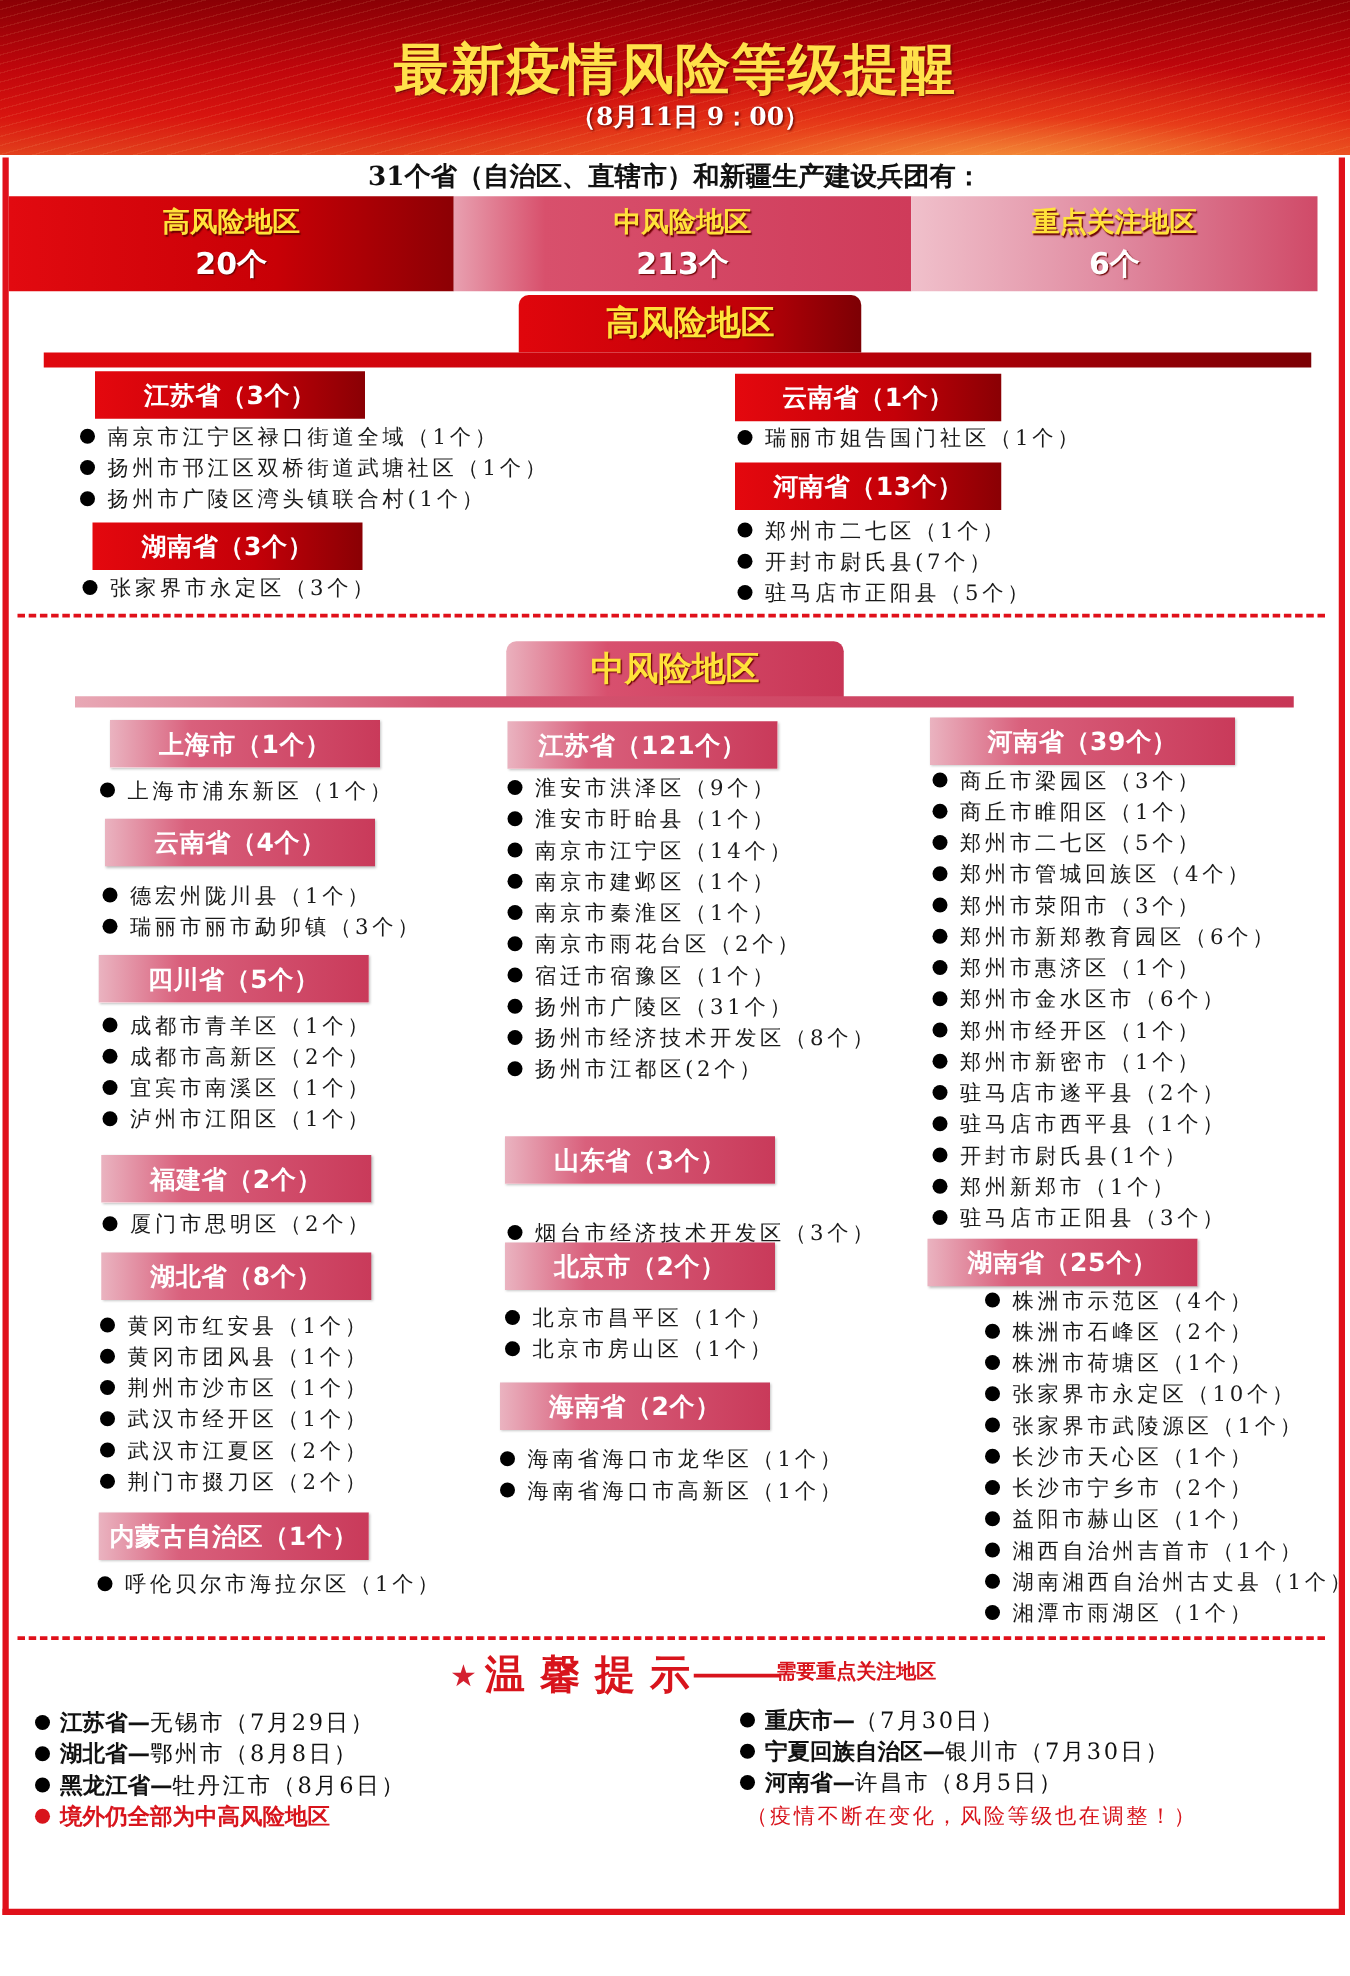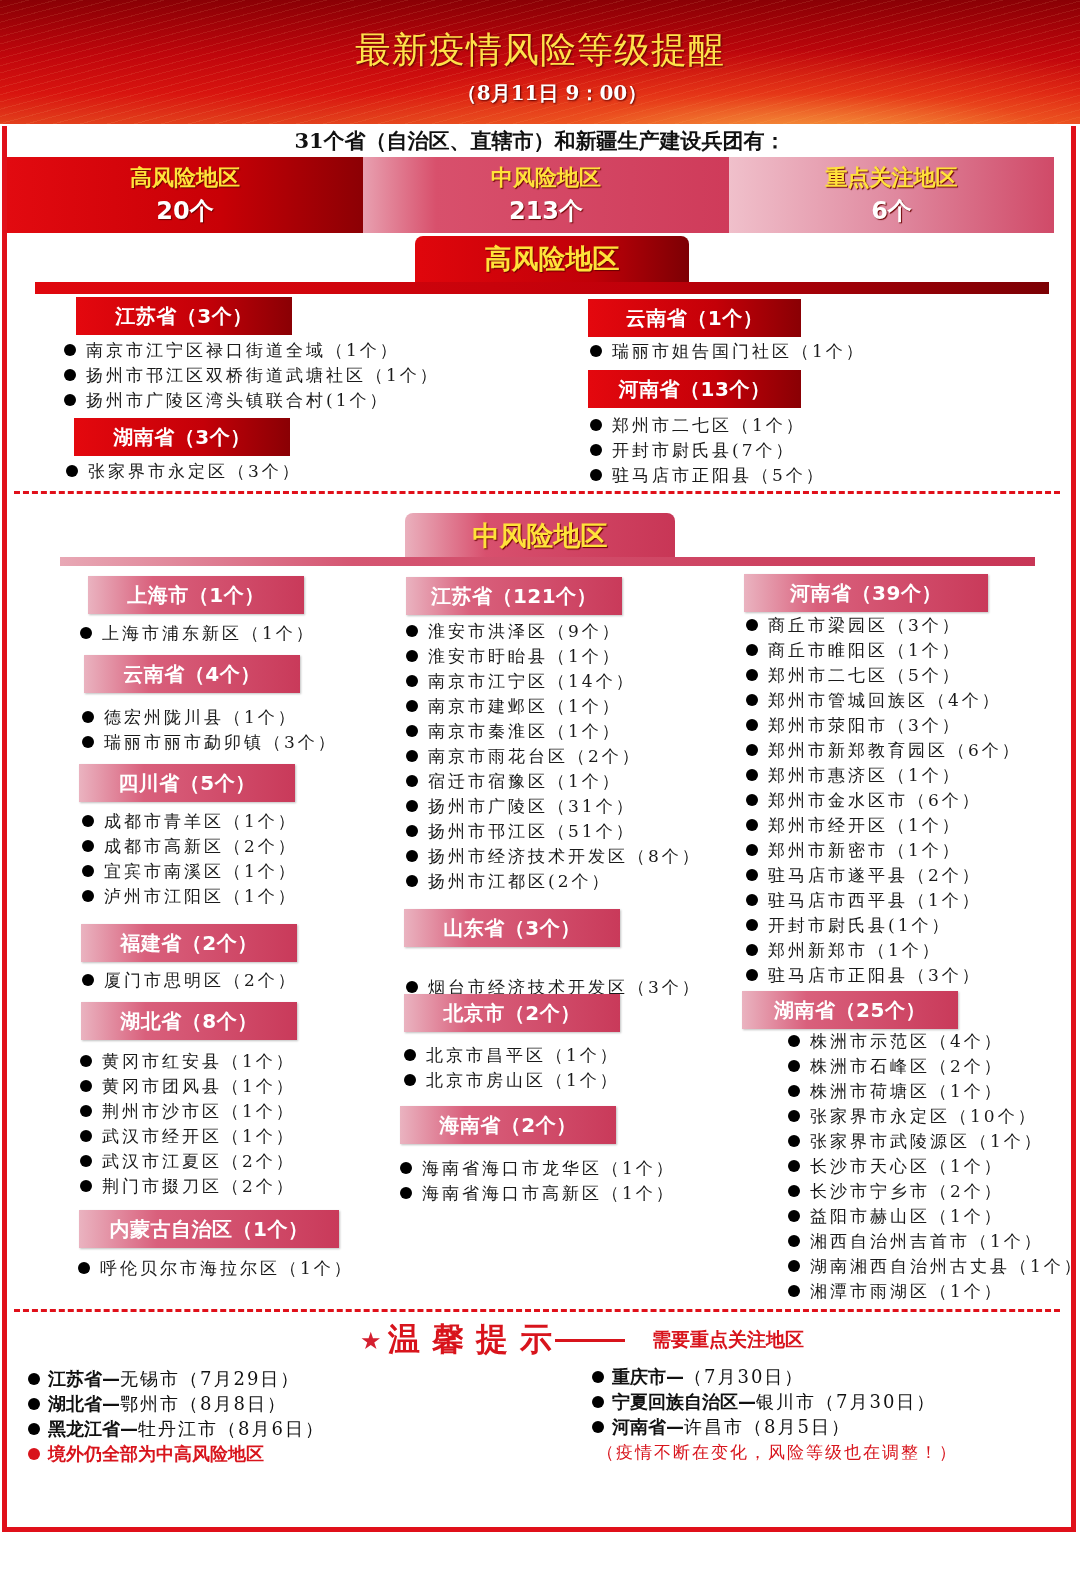--- a/index.html
+++ b/index.html
@@ -16,21 +16,21 @@
     position: absolute; left: 0; top: 0; width: 1080px; height: 126px;
     background:
       radial-gradient(ellipse at 75% 110%, rgba(255,200,80,0.65) 0%, rgba(255,120,40,0.35) 22%, rgba(0,0,0,0) 45%),
       repeating-linear-gradient(165deg, rgba(255,210,150,0.10) 0px, rgba(255,210,150,0.10) 1px, transparent 1px, transparent 7px),
       linear-gradient(180deg, #8a0005 0%, #c0060c 45%, #d8140f 75%, #e2401c 100%);
     border-bottom: 2px solid #ffffff;
   }
   .banner-title {
     position: absolute; left: 0; right: 0; top: 26px; text-align: center;
     font-family: "DejaVu Sans", "Liberation Sans", sans-serif;
-    font-size: 36px; font-weight: normal; color: #ffe14a; letter-spacing: 1px;
+    font-size: 44px; font-weight: bold; color: #ffe14a; letter-spacing: 1px;
     text-shadow: 1px 1px 2px #5a0000;
   }
   .banner-date {
     position: absolute; left: 0; right: 0; top: 80px; text-align: center;
     font-family: "DejaVu Serif", serif; font-size: 20px; font-weight: bold; color: #ffffff;
     text-shadow: 1px 1px 2px #5a0000;
     padding-left: 24px;
   }
 
   .subtitle {
@@ -86,23 +86,23 @@
 
   
   .tip-star { position: absolute; left: 360px; top: 1327px; font-size: 24px; color: #d42030; font-family: "DejaVu Sans", sans-serif; }
   .tip-title {
     position: absolute; left: 388px; top: 1318px;
     font-family: Liberation Serif, serif; font-weight: bold;
     font-size: 32px; color: #d8141c; letter-spacing: 12px;
   }
   .tip-dash { position: absolute; left: 555px; top: 1339px; width: 70px; height: 3px; background: #d8141c; }
   .tip-sub {
-    position: absolute; left: 652px; top: 1327px;
+    position: absolute; left: 621px; top: 1327px;
     font-family: "DejaVu Sans", "Liberation Sans", sans-serif; font-weight: bold;
-    font-size: 19px; color: #d8141c;
+    font-size: 16px; color: #d8141c;
   }
   .tip-list { position: absolute; list-style: none; }
   .tip-list li {
     font-family: "DejaVu Sans", "Liberation Sans", sans-serif; font-weight: bold;
     font-size: 18px; color: #111; line-height: 25px; height: 25px; white-space: nowrap;
   }
   .tip-list li .sub { font-family: "DejaVu Serif", serif; font-weight: normal; letter-spacing: 2px; }
   .tip-list li .dot { display: inline-block; width: 12px; height: 12px; border-radius: 50%; background: #000; margin-right: 8px; }
   .tip-list li.red { color: #d8141c; }
   .tip-list li.red .dot { background: #d8141c; }
@@ -197,36 +197,35 @@
 <div class="prov mid" style="left:81px; top:1002px; width:216px;">湖北省（8个）</div>
 <ul class="list" style="left:80px; top:1049px;">
   <li><span class="dot"></span><span>黄冈市红安县（1个）</span></li>
   <li><span class="dot"></span><span>黄冈市团风县（1个）</span></li>
   <li><span class="dot"></span><span>荆州市沙市区（1个）</span></li>
   <li><span class="dot"></span><span>武汉市经开区（1个）</span></li>
   <li><span class="dot"></span><span>武汉市江夏区（2个）</span></li>
   <li><span class="dot"></span><span>荆门市掇刀区（2个）</span></li>
 </ul>
 
-<div class="prov mid" style="left:79px; top:1210px; width:260px;">内蒙古自治区（1个）</div>
+<div class="prov mid" style="left:79px; top:1210px; width:216px;">内蒙古自治区（1个）</div>
 <ul class="list" style="left:78px; top:1256px;">
   <li><span class="dot"></span><span>呼伦贝尔市海拉尔区（1个）</span></li>
 </ul>
 
 <div class="prov mid" style="left:406px; top:577px; width:216px;">江苏省（121个）</div>
 <ul class="list" style="left:406px; top:619px;">
   <li><span class="dot"></span><span>淮安市洪泽区（9个）</span></li>
   <li><span class="dot"></span><span>淮安市盱眙县（1个）</span></li>
   <li><span class="dot"></span><span>南京市江宁区（14个）</span></li>
   <li><span class="dot"></span><span>南京市建邺区（1个）</span></li>
   <li><span class="dot"></span><span>南京市秦淮区（1个）</span></li>
   <li><span class="dot"></span><span>南京市雨花台区（2个）</span></li>
   <li><span class="dot"></span><span>宿迁市宿豫区（1个）</span></li>
   <li><span class="dot"></span><span>扬州市广陵区（31个）</span></li>
-  <li><span class="dot"></span><span>扬州市邗江区（51个）</span></li>
   <li><span class="dot"></span><span>扬州市经济技术开发区（8个）</span></li>
   <li><span class="dot"></span><span>扬州市江都区(2个）</span></li>
 </ul>
 
 <div class="prov mid" style="left:404px; top:909px; width:216px;">山东省（3个）</div>
 <ul class="list" style="left:406px; top:955px;margin-top:20px;">
   <li><span class="dot"></span><span>烟台市经济技术开发区（3个）</span></li>
 </ul>
 
 <div class="prov mid" style="left:404px; top:994px; width:216px;">北京市（2个）</div>

